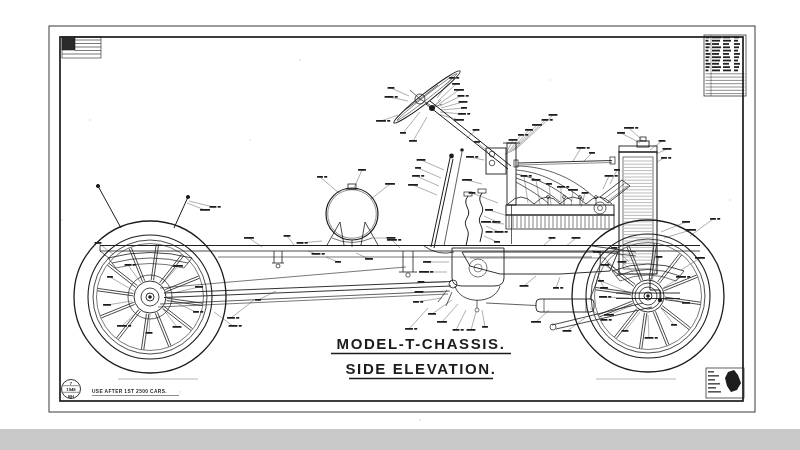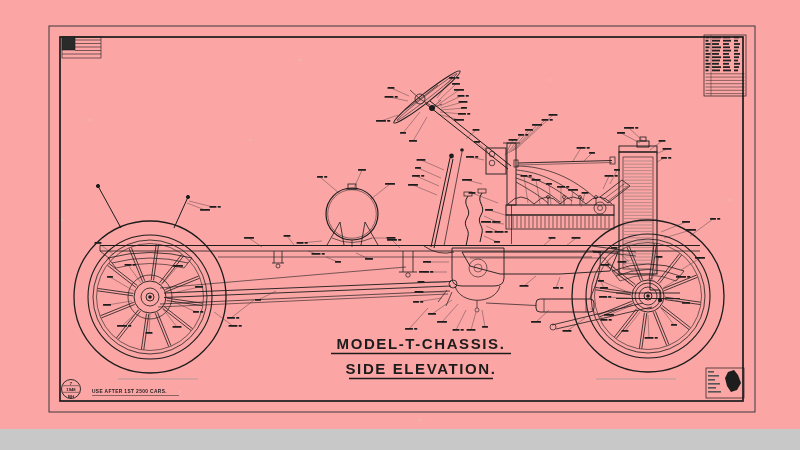--- a/index.html
+++ b/index.html
@@ -1,16 +1,16 @@
 <!DOCTYPE html>
 <html><head>
 <meta charset="utf-8">
 <style>
   html,body{margin:0;padding:0;background:#e9e9e9;}
-  .stage{position:relative;width:800px;height:450px;background:#fca5a5;overflow:hidden;
+  .stage{position:relative;width:800px;height:450px;background:#ffffff;overflow:hidden;
          font-family:"Liberation Sans",sans-serif;}
   .shadow-strip{position:absolute;left:0;bottom:0;width:800px;height:21px;background:#c8c8c8;}
   svg{position:absolute;left:0;top:0;}
   text{fill:#1c1c1c;}
   .t-title{font-weight:bold;font-size:15px;letter-spacing:1.6px;}
   .t-note{font-size:4.8px;letter-spacing:.4px;font-weight:bold;}
   .t-stamp{font-size:4.2px;font-weight:bold;}
 </style>
 </head>
 <body>

